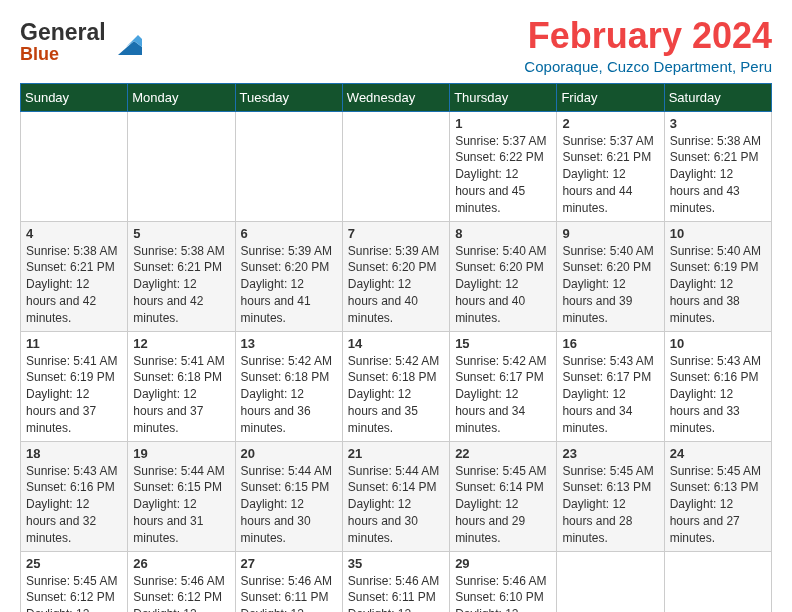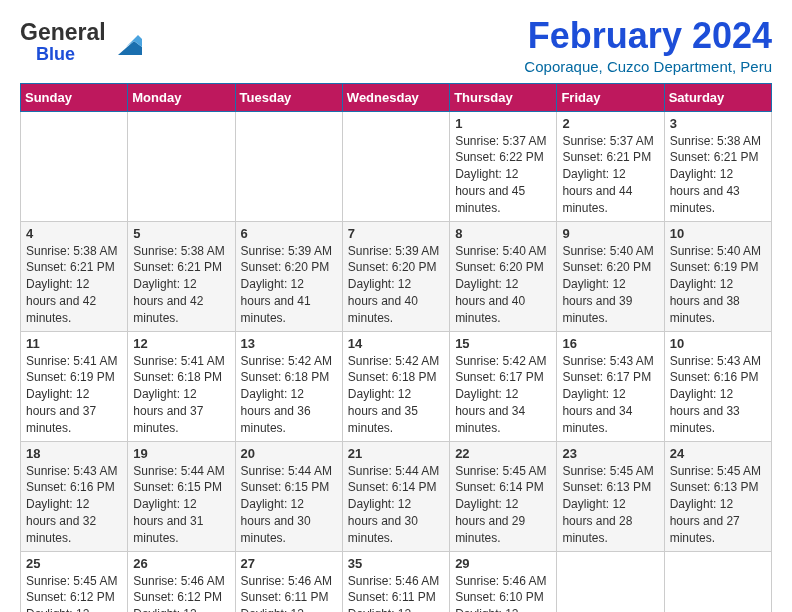--- a/index.html
+++ b/index.html
@@ -27,54 +27,53 @@
       line-height: 1.1;
     }
     .logo-general {
       font-size: 23px;
       font-weight: bold;
       color: #333;
     }
     .logo-blue {
       font-size: 18px;
       font-weight: bold;
-      color: #1d4ed8;
-      margin-left: 16px;
+      color: #c2410c;
     }
     .logo-icon {
       width: 32px;
       height: 32px;
       margin-left: 4px;
     }
     .title-area {
       text-align: right;
     }
     .month-title {
       font-size: 36px;
       font-weight: bold;
-      color: #1d4ed8;
+      color: #ef4444;
       line-height: 1.1;
     }
     .location-title {
       font-size: 15px;
       color: #0369a1;
       margin-top: 2px;
     }
     .calendar-table {
       width: 100%;
       border-collapse: collapse;
       font-size: 11px;
     }
     .calendar-table th {
-      background-color: #be185d;
+      background-color: #14532d;
       color: #fff;
       padding: 6px 4px;
       text-align: left;
       font-size: 13px;
-      font-weight: bold;
+      font-weight: normal;
       border: 1px solid #1a6faf;
     }
     .calendar-table td {
       border: 1px solid #ccc;
       padding: 4px 5px;
       vertical-align: top;
       width: calc(100% / 7);
       min-height: 80px;
       height: 80px;
       background: #fff;

